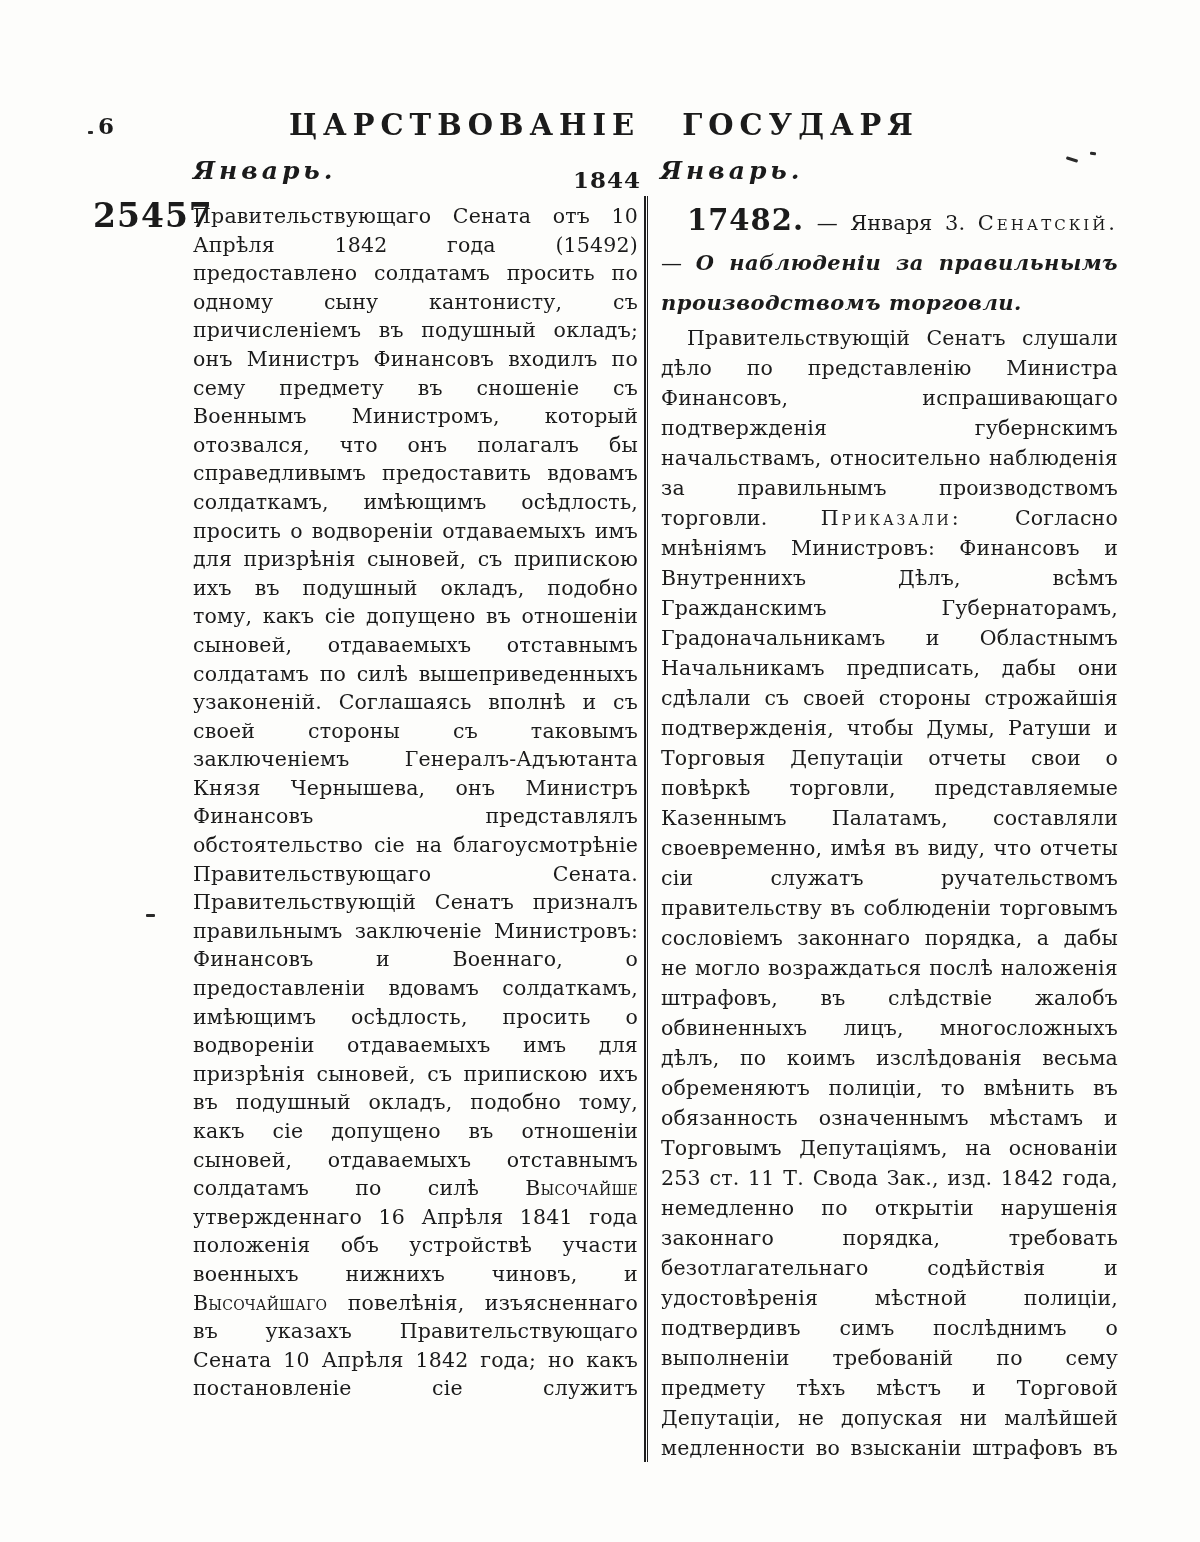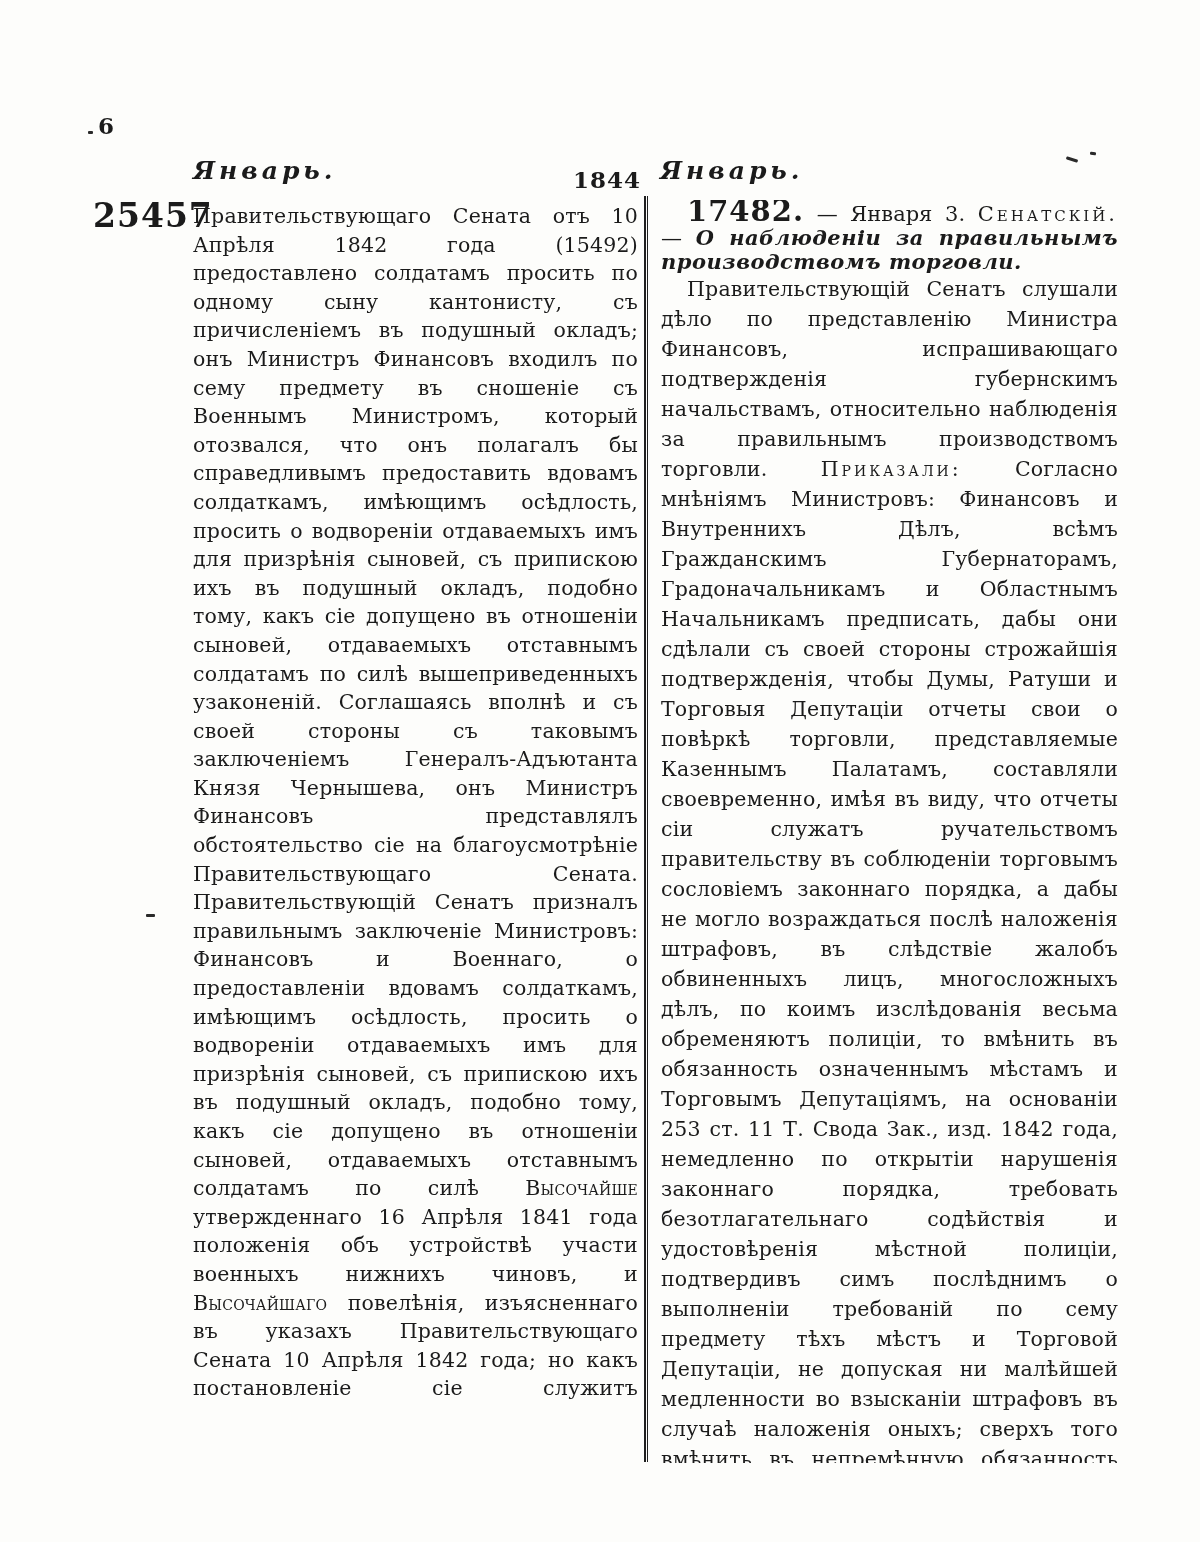--- a/index.html
+++ b/index.html
@@ -52,21 +52,21 @@
 
   .body-par {
     margin: 0; text-align: justify;
     font-size: 20.5px; line-height: 28.6px;
     letter-spacing: 0.2px;
   }
   .col-right .body-par { line-height: 30px; text-indent: 26px; }
 
   .heading-par {
     margin: 0; text-align: justify; text-indent: 26px;
-    font-size: 21px; line-height: 23px;
+    font-size: 21px; line-height: 40px;
   }
 
   .seg-normal {}
   .seg-smallcaps { font-variant: small-caps; }
   .seg-spaced { font-variant: small-caps; letter-spacing: 3px; }
   .seg-bolditalic { font-style: italic; font-weight: 700; letter-spacing: 0.5px; }
   .seg-number { font-weight: 800; font-size: 29px; letter-spacing: 1px; }
 
   .speck { position: absolute; background: #2a2a2a; border-radius: 1px; }
   .speck.s1 { left: 88px;  top: 131px; width: 5px;  height: 3px; }
@@ -79,20 +79,21 @@
 
 <div class="page">
 
   <div class="speck s1"></div>
   <div class="speck s2"></div>
   <div class="speck s3"></div>
   <div class="speck s4"></div>
 
   <div class="page-number">6</div>
 
+  <h1 class="title">ЦАРСТВОВАНІЕ ГОСУДАРЯ</h1>
 
   <div class="month month-left">Январь.</div>
   <div class="year">1844</div>
   <div class="month month-right">Январь.</div>
 
   <div class="entry-number">25457</div>
 
   <div class="divider"></div>
 
   <div class="col col-left">

